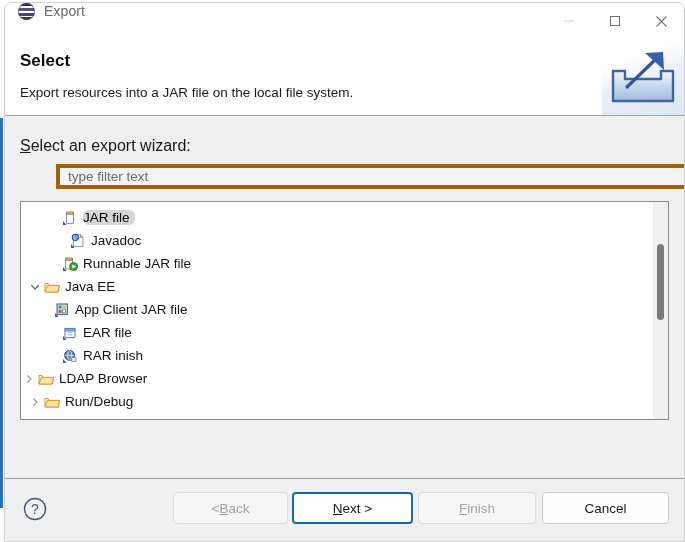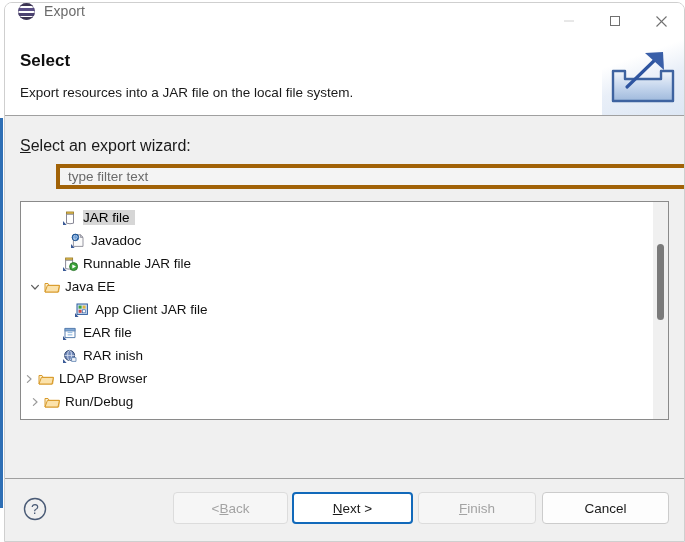--- a/index.html
+++ b/index.html
@@ -180,21 +180,21 @@
     color: #6b6b6b;
   }
   .row-icon {
     width: 18px;
     flex: none;
     display: flex;
     align-items: center;
     justify-content: center;
   }
   .row-icon svg { display: block; }
-  .row-label { margin-left: 4px; padding-right: 5px; }
+  .row-label { margin-left: 4px; padding-right: 5px; border-radius: 6px; }
   .tree-row.selected .row-label {
     background: #d6d6d6;
     color: #000000;
   }
 
   
   .scroll-track {
     position: absolute;
     right: 0; top: 0;
     width: 15px; height: 100%;
@@ -358,21 +358,21 @@
               </svg>
             </span>
             <span class="row-icon">
               <svg width="16" height="16" viewBox="0 0 16 16">
                 <path d="M1 4.5 L1 13 L14.6 13 L15.4 6.4 L5.2 6.4 L4 4.5 Z" fill="#fdf0d0" stroke="#d89a2a" stroke-width="1" stroke-linejoin="round"></path>
                 <path d="M3.4 6.4 L15.4 6.4 L14 13 L1 13 Z" fill="#fbe2ab" stroke="#d89a2a" stroke-width="1" stroke-linejoin="round"></path>
               </svg>
             </span>
             <span class="row-label">Java EE</span>
           </div>
-          <div class="tree-row" style="padding-left: 36px;">
+          <div class="tree-row" style="padding-left: 16px;">
             <span class="twisty"></span>
             <span class="row-icon">
               <svg width="16" height="16" viewBox="0 0 16 16">
                 <rect x="3" y="2" width="10.4" height="10.4" fill="#cfe0f4" stroke="#2f5d9e" stroke-width="1"></rect>
                 <rect x="4.6" y="3.6" width="3" height="3" fill="#3da53d"></rect>
                 <rect x="8.6" y="3.6" width="3" height="3" fill="#e2b43c"></rect>
                 <rect x="4.6" y="7.8" width="3" height="3" fill="#c94c4c"></rect>
                 <rect x="8.6" y="7.8" width="3" height="3" fill="#ffffff" stroke="#2f5d9e" stroke-width=".6"></rect>
                 <path d="M1 15 L1 11 L4.6 15 Z" fill="#3a5a96"></path>
               </svg>

